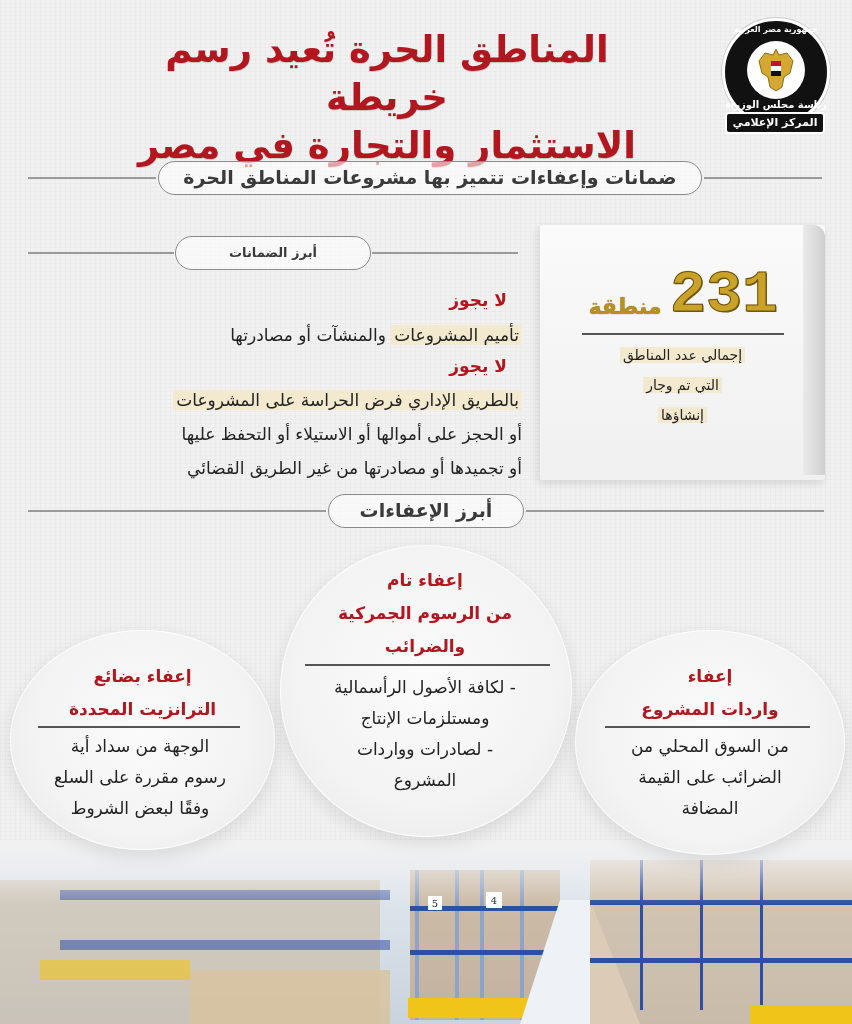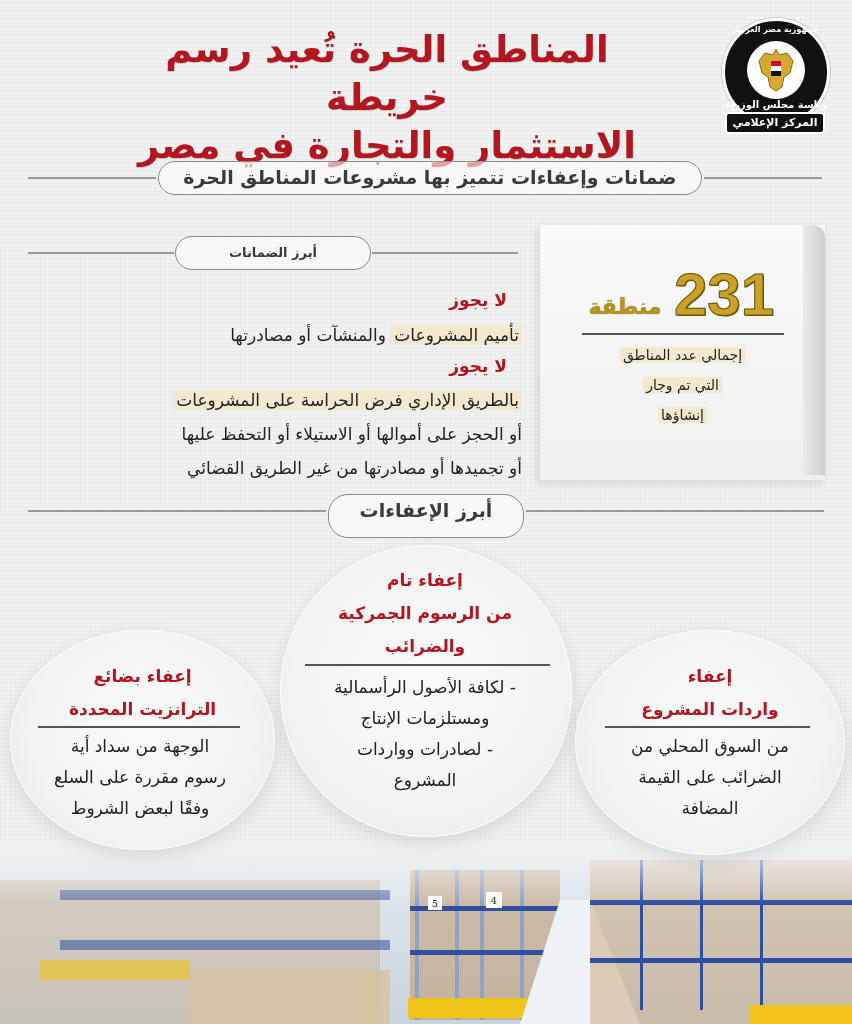--- a/index.html
+++ b/index.html
@@ -65,21 +65,21 @@
       box-shadow: -2px 3px 8px rgba(0,0,0,0.12);
       border-radius: 2px;
     }
     .paper-curl {
       position: absolute; right: 0; top: 0; width: 22px; height: 250px;
       background: linear-gradient(90deg, #eaeaea, #cfcfcf);
       border-radius: 0 12px 0 0;
     }
     .stat-number {
       position: absolute; left: 668px; top: 262px; width: 112px;
-      font-family: Liberation Sans, sans-serif; font-weight: bold;
+      font-family: Liberation Mono, monospace; font-weight: bold;
       font-size: 60px; line-height: 66px; color: #c9a227;
       text-align: center; direction: ltr;
       text-shadow: 0 0 1px #6b5310, 1px 1px 0 #7a5e12;
       -webkit-text-stroke: 1px #6b5310;
     }
     .stat-unit {
       position: absolute; left: 585px; top: 294px; width: 80px; text-align: center;
       color: #b8911f; font-weight: bold; font-size: 22px;
       text-shadow: 0 0 1px #6b5310;
     }
@@ -172,21 +172,21 @@
 </div>
 <div class="no-label" style="top:356px; right:345px;">لا يجوز</div>
 <div class="g-text" style="top:383px; right:330px;">
   <div><span class="hl">بالطريق الإداري فرض الحراسة على المشروعات</span></div>
   <div>أو الحجز على أموالها أو الاستيلاء أو التحفظ عليها</div>
   <div>أو تجميدها أو مصادرتها من غير الطريق القضائي</div>
 </div>
 
 <div class="hline" style="left:28px; top:510px; width:298px;"></div>
 <div class="hline" style="left:526px; top:510px; width:298px;"></div>
-<div class="pill" style="left:328px; top:494px; width:196px; height:44px; font-size:19px; line-height:31px;">
+<div class="pill" style="left:328px; top:494px; width:196px; height:34px; font-size:19px; line-height:31px;">
   <span>أبرز الإعفاءات</span>
 </div>
 
 <div class="warehouse">
   <svg width="852" height="184" viewBox="0 0 852 184">
     <defs>
       <linearGradient id="floor" x1="0" y1="0" x2="0" y2="1">
         <stop offset="0" stop-color="#e6ecf2"></stop>
         <stop offset="1" stop-color="#c9d3dd"></stop>
       </linearGradient>

